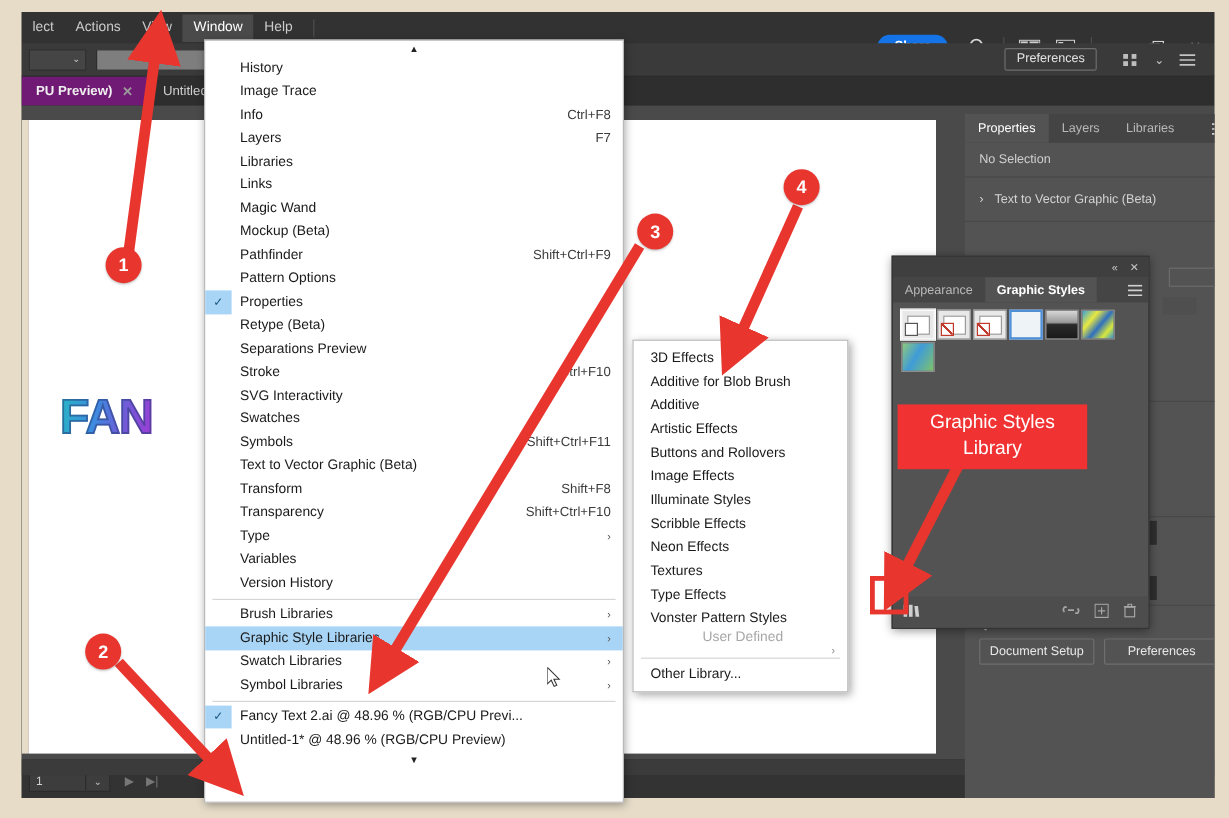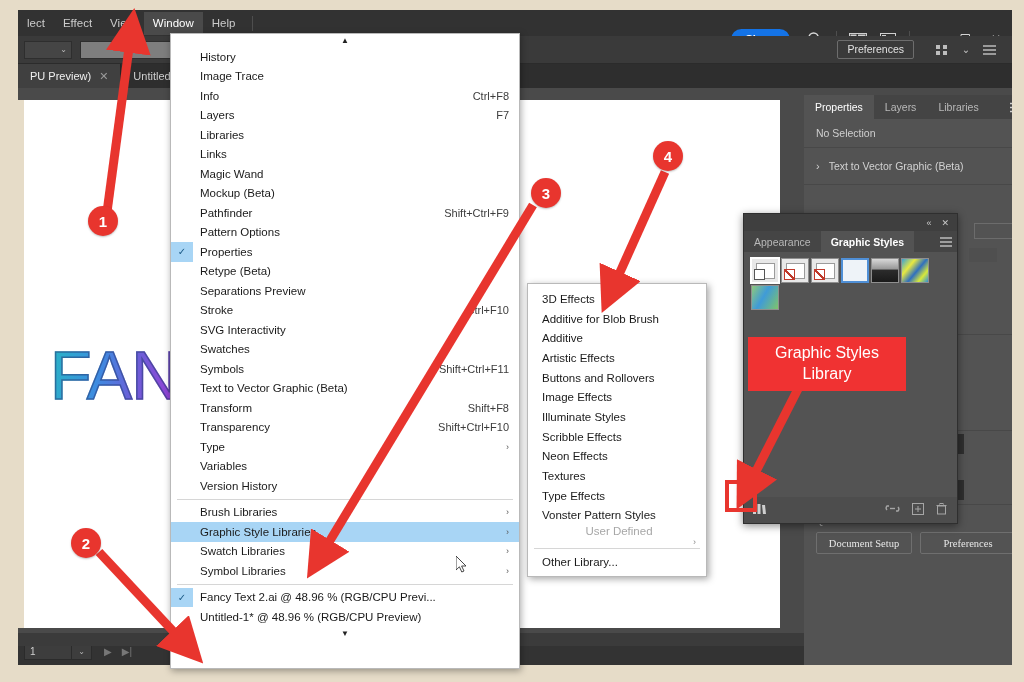--- a/index.html
+++ b/index.html
@@ -73,35 +73,35 @@
   
   .tabbar {
     position: absolute; left: 0; top: 54px; width: 994px; height: 24px;
     background: #2e2e2e; display: flex; align-items: stretch;
   }
   .doc-tab {
     display: flex; align-items: center; gap: 8px;
     padding: 0 12px; font-size: 11px; color: #cfcfcf;
     border-right: 1px solid #242424; white-space: nowrap;
   }
-  .doc-tab.active { background: #404040; color: #f0f0f0; }
+  .doc-tab.active { background: #701a75; color: #f0f0f0; font-weight: bold; }
   .doc-tab .x { color: #9a9a9a; font-size: 11px; }
 
   
   .canvas-region {
     position: absolute; left: 0; top: 78px; width: 994px; height: 545px;
     background: #4a4a4a;
   }
   .artboard {
     position: absolute; left: 6px; top: 12px; width: 756px; height: 528px;
     background: #ffffff;
   }
   .art-text {
-    position: absolute; left: 26px; top: 236px;
-    font-size: 68px; font-weight: normal; letter-spacing: -1px;
+    position: absolute; left: 26px; top: 226px;
+    font-size: 40px; font-weight: bold; letter-spacing: -1px;
     font-family: "Liberation Sans", sans-serif;
     background: linear-gradient(100deg, #27b7c4 0%, #3d8ce0 38%, #6b5fd8 64%, #a03ad6 100%);
     -webkit-background-clip: text; background-clip: text; color: transparent;
     -webkit-text-stroke: 1.5px rgba(40,60,120,0.55);
   }
 
   
   .page-edge { position:absolute; left:0; top:12px; width:6px; height:528px; background:#e6dcc8; }
 
   
@@ -135,21 +135,21 @@
   }
   .props-row { display:flex; align-items:center; gap:9px; color:#d2d2d2; font-size:10.5px; }
   .chev { color:#cfcfcf; font-size:11px; }
   .props-blank { height: 150px; border-bottom: 1px solid #484848; }
   .props-check { display:flex; align-items:center; gap:7px; color:#cfcfcf; font-size:10px; padding: 4px 0; }
   .cbox { width:11px; height:11px; background:#e9e9e9; border:1px solid #8d8d8d; }
   .quick-actions-label { color:#b9b9b9; font-size:10px; padding: 10px 12px 6px 12px; }
   .qa-row { display:flex; gap:8px; padding: 0 12px; }
   .qa-btn {
     flex:1; height: 22px; border:1px solid #6f6f6f; color:#e8e8e8; font-size:10.5px;
-    display:flex; align-items:center; justify-content:center; border-radius:2px;font-family:Liberation Serif, serif;
+    display:flex; align-items:center; justify-content:center; border-radius:2px;
   }
 
   
   .ghost-widget { position:absolute; background:#5c5c5c; }
   .ghost-dark { position:absolute; background:#2f2f2f; }
 
   
   .gs-panel {
     position: absolute; left: 725px; top: 203px; width: 215px; height: 311px;
     background: #535353; border: 1px solid #2f2f2f;
@@ -242,21 +242,21 @@
 </head>
 <body>
 
 <div id="root">
 
   <div class="app-window">
 
     <div class="menubar">
       <div class="menubar-left" id="menubar-left">
           <div class="menu-item">lect</div>
-          <div class="menu-item">Effect</div>
+          <div class="menu-item">Actions</div>
           <div class="menu-item">View</div>
           <div class="menu-item active">Window</div>
           <div class="menu-item">Help</div>
         </div>
       <div class="menu-sep-v"></div>
 
       <div class="menubar-right">
         <div class="share-btn">Share</div>
         <div class="icon-btn">
           <svg width="16" height="16" viewBox="0 0 16 16">

